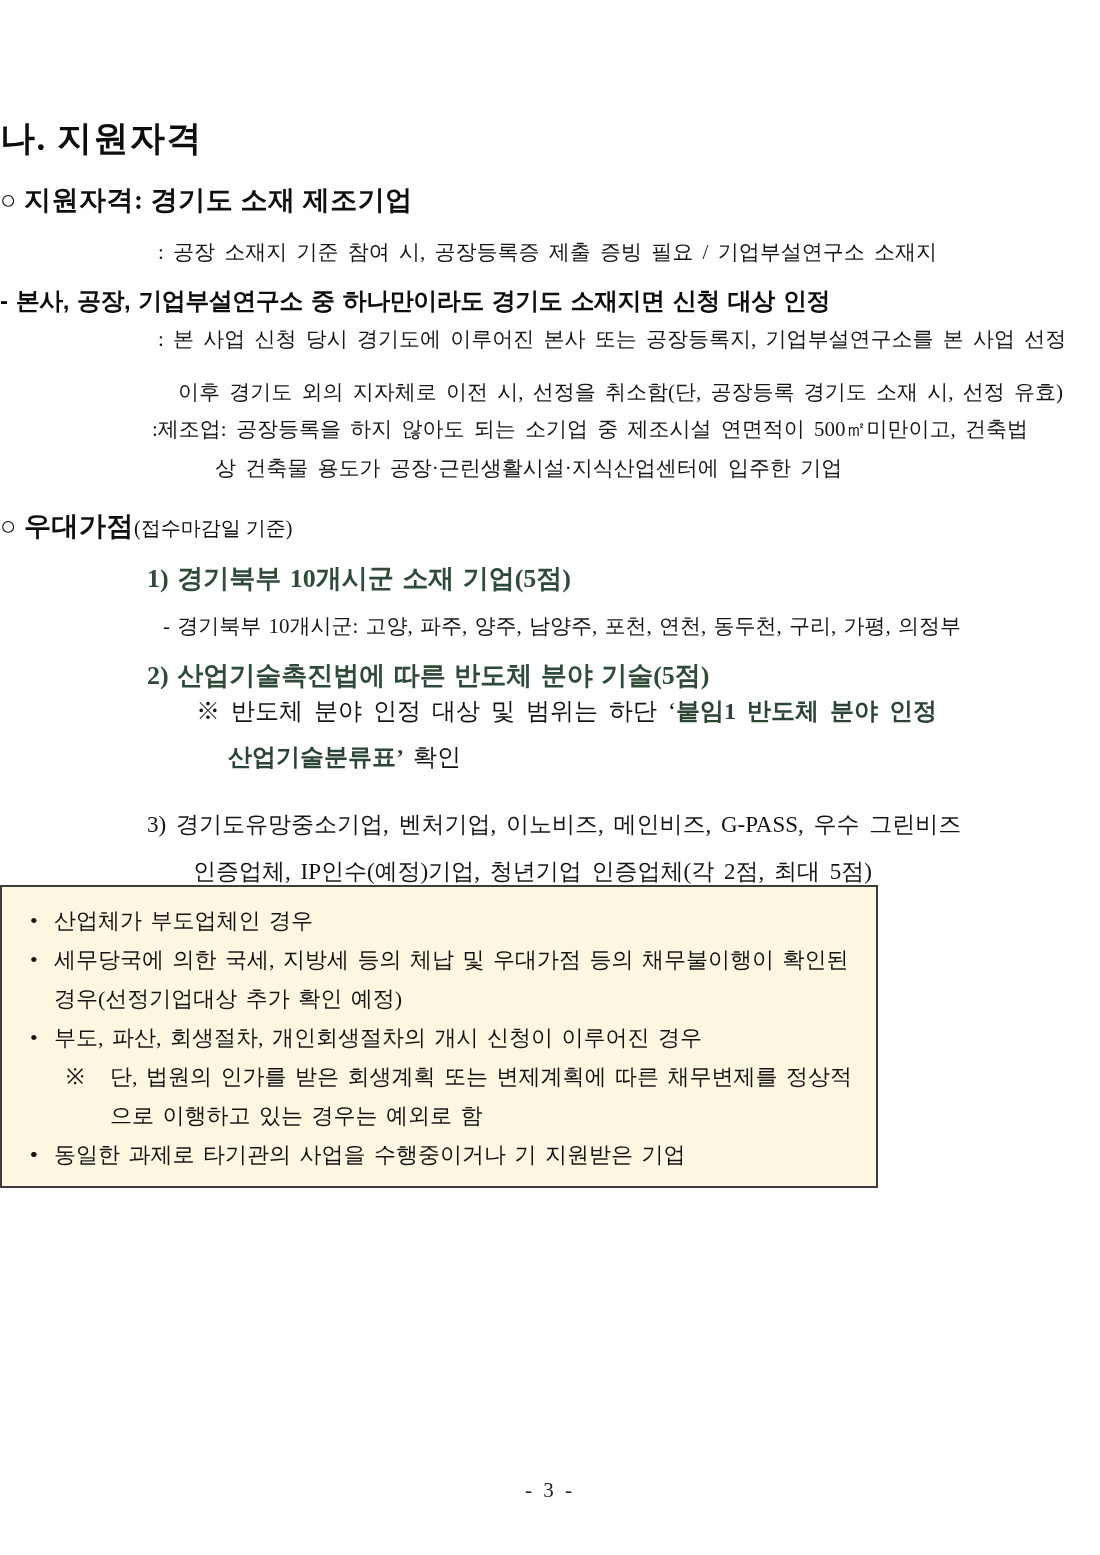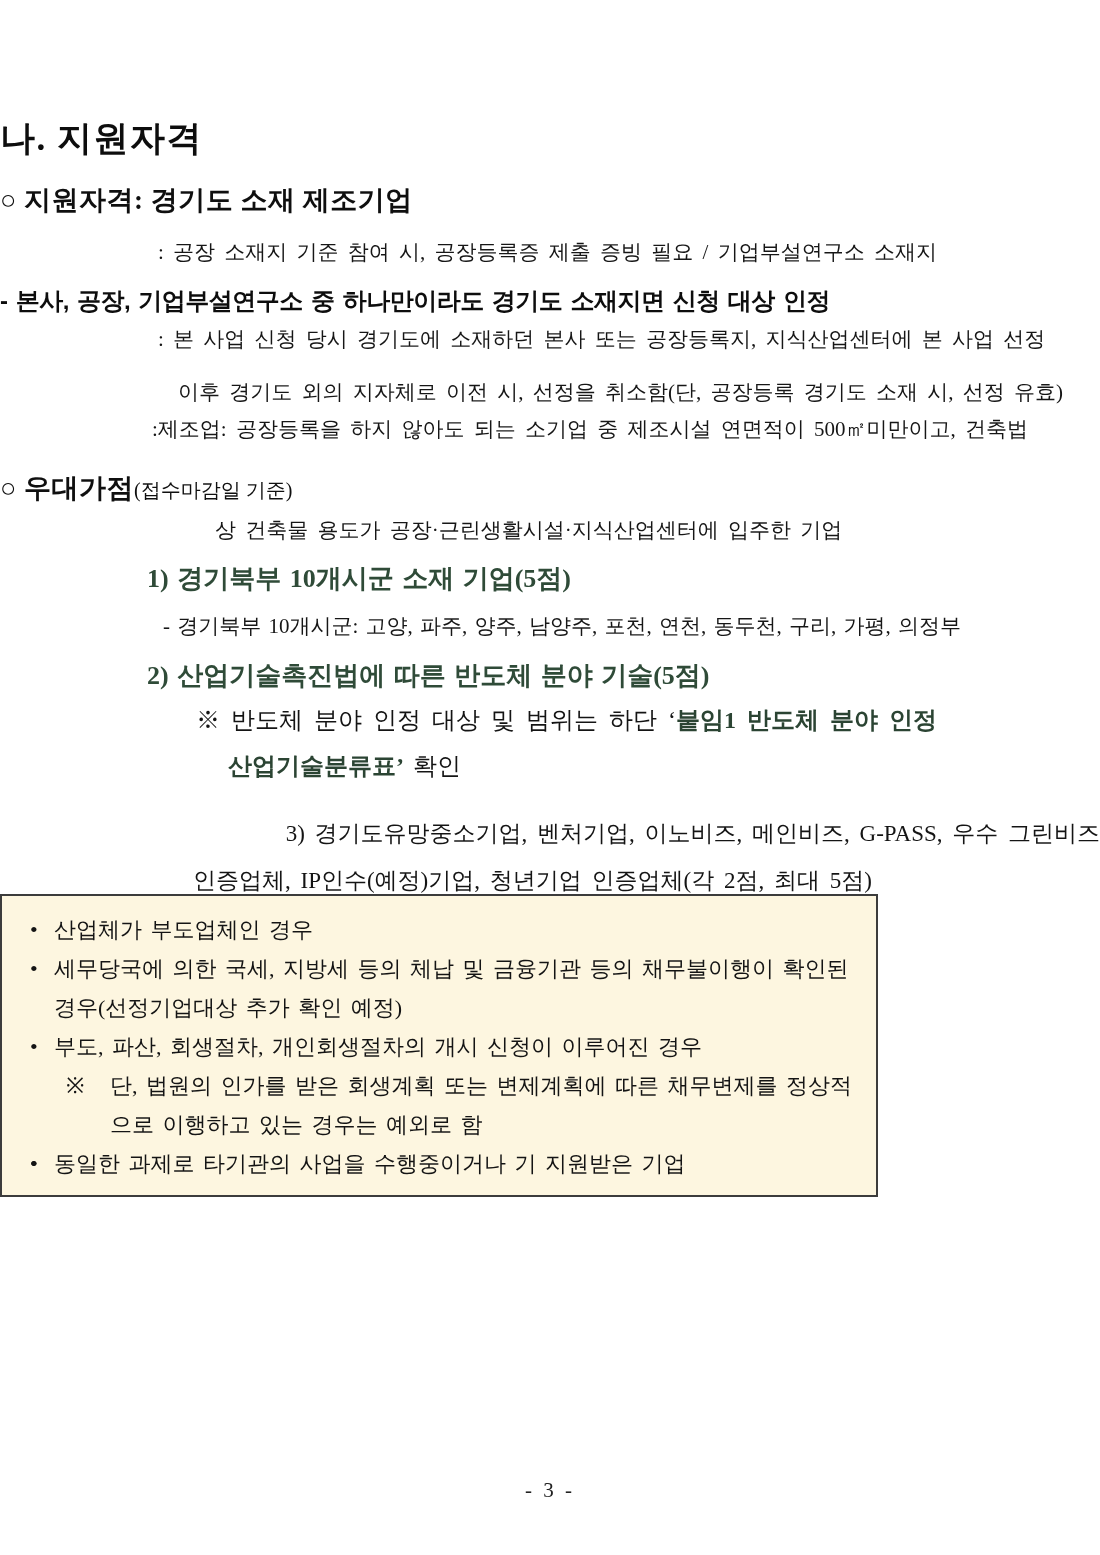--- a/index.html
+++ b/index.html
@@ -112,42 +112,42 @@
 <div class="page">
 
   <div class="ln sec-head" style="padding-top:0; margin-top:120px;">나. 지원자격</div>
 
   <div class="ln circ-head" style="margin-top:28px;">○ 지원자격: 경기도 소재 제조기업</div>
 
   <div class="ln note" style="margin-top:26px; margin-left:158px;">: 공장 소재지 기준 참여 시, 공장등록증 제출 증빙 필요 / 기업부설연구소 소재지</div>
 
   <div class="ln bold-dash" style="margin-top:24px;">- 본사, 공장, 기업부설연구소 중 하나만이라도 경기도 소재지면 신청 대상 인정</div>
 
-  <div class="ln note" style="margin-top:14px; margin-left:158px;">: 본 사업 신청 당시 경기도에 소재하던 본사 또는 공장등록지, 지식산업센터에 본 사업 선정</div>
+  <div class="ln note" style="margin-top:14px; margin-left:158px;">: 본 사업 신청 당시 경기도에 이루어진 본사 또는 공장등록지, 기업부설연구소를 본 사업 선정</div>
   <div class="ln note" style="margin-top:31px; margin-left:178px;">이후 경기도 외의 지자체로 이전 시, 선정을 취소함(단, 공장등록 경기도 소재 시, 선정 유효)</div>
 
   <div class="ln note" style="margin-top:14px; margin-left:152px;">:제조업: 공장등록을 하지 않아도 되는 소기업 중 제조시설 연면적이 500㎡미만이고, 건축법</div>
+  <div class="ln note" style="margin-top:16px; margin-left:215px;">상 건축물 용도가 공장·근린생활시설·지식산업센터에 입주한 기업</div>
+
   <div class="ln circ-head" style="margin-top:33px;"><span>○ 우대가점</span><span class="suffix">(접수마감일 기준)</span></div>
-
-  <div class="ln note" style="margin-top:16px; margin-left:215px;">상 건축물 용도가 공장·근린생활시설·지식산업센터에 입주한 기업</div>
 
   <div class="ln green-head" style="margin-top:24px; margin-left:147px;">1) 경기북부 10개시군 소재 기업(5점)</div>
   <div class="ln note" style="margin-top:22px; margin-left:163px; word-spacing:2px;">- 경기북부 10개시군: 고양, 파주, 양주, 남양주, 포천, 연천, 동두천, 구리, 가평, 의정부</div>
 
   <div class="ln green-head" style="margin-top:24px; margin-left:147px;">2) 산업기술촉진법에 따른 반도체 분야 기술(5점)</div>
-  <div class="ln plain-num" style="margin-top:18px; margin-left:196px; font-size:24px; word-spacing:5px;"><span>※ 반도체 분야 인정 대상 및 범위는 하단 ‘</span><span class="bd-green">붙임1 반도체 분야 인정</span></div>
+  <div class="ln plain-num" style="margin-top:9px; margin-left:196px; font-size:24px; word-spacing:5px;"><span>※ 반도체 분야 인정 대상 및 범위는 하단 ‘</span><span class="bd-green">붙임1 반도체 분야 인정</span></div>
   <div class="ln plain-num" style="margin-top:20px; margin-left:228px; font-size:24px;"><span class="bd-green">산업기술분류표’</span><span> 확인</span></div>
 
-  <div class="ln plain-num" style="margin-top:42px; margin-left:147px; word-spacing:4px;text-align:right;">3) 경기도유망중소기업, 벤처기업, 이노비즈, 메인비즈, G-PASS, 우수 그린비즈</div>
+  <div class="ln plain-num" style="margin-top:42px; margin-left:147px; word-spacing:4px;">3) 경기도유망중소기업, 벤처기업, 이노비즈, 메인비즈, G-PASS, 우수 그린비즈</div>
   <div class="ln plain-num" style="margin-top:22px; margin-left:193px; word-spacing:4px;">인증업체, IP인수(예정)기업, 청년기업 인증업체(각 2점, 최대 5점)</div>
 
 
   <div class="box">
     <div class="bx"><span class="mk">•</span><span>산업체가 부도업체인 경우</span></div>
-    <div class="bx"><span class="mk">•</span><span>세무당국에 의한 국세, 지방세 등의 체납 및 금융기관 등의 채무불이행이 확인된 경우(선정기업대상 추가 확인 예정)</span></div>
+    <div class="bx"><span class="mk">•</span><span>세무당국에 의한 국세, 지방세 등의 체납 및 우대가점 등의 채무불이행이 확인된 경우(선정기업대상 추가 확인 예정)</span></div>
     <div class="bx"><span class="mk">•</span><span>부도, 파산, 회생절차, 개인회생절차의 개시 신청이 이루어진 경우</span></div>
     <div class="bx sub"><span class="mk">※</span><span>단, 법원의 인가를 받은 회생계획 또는 변제계획에 따른 채무변제를 정상적으로 이행하고 있는 경우는 예외로 함</span></div>
     <div class="bx"><span class="mk">•</span></div>
     <div class="bx"><span class="mk">•</span><span>동일한 과제로 타기관의 사업을 수행중이거나 기 지원받은 기업</span></div>
   </div>
 
   <div class="footer">- 3 -</div>
 
 </div>
 

